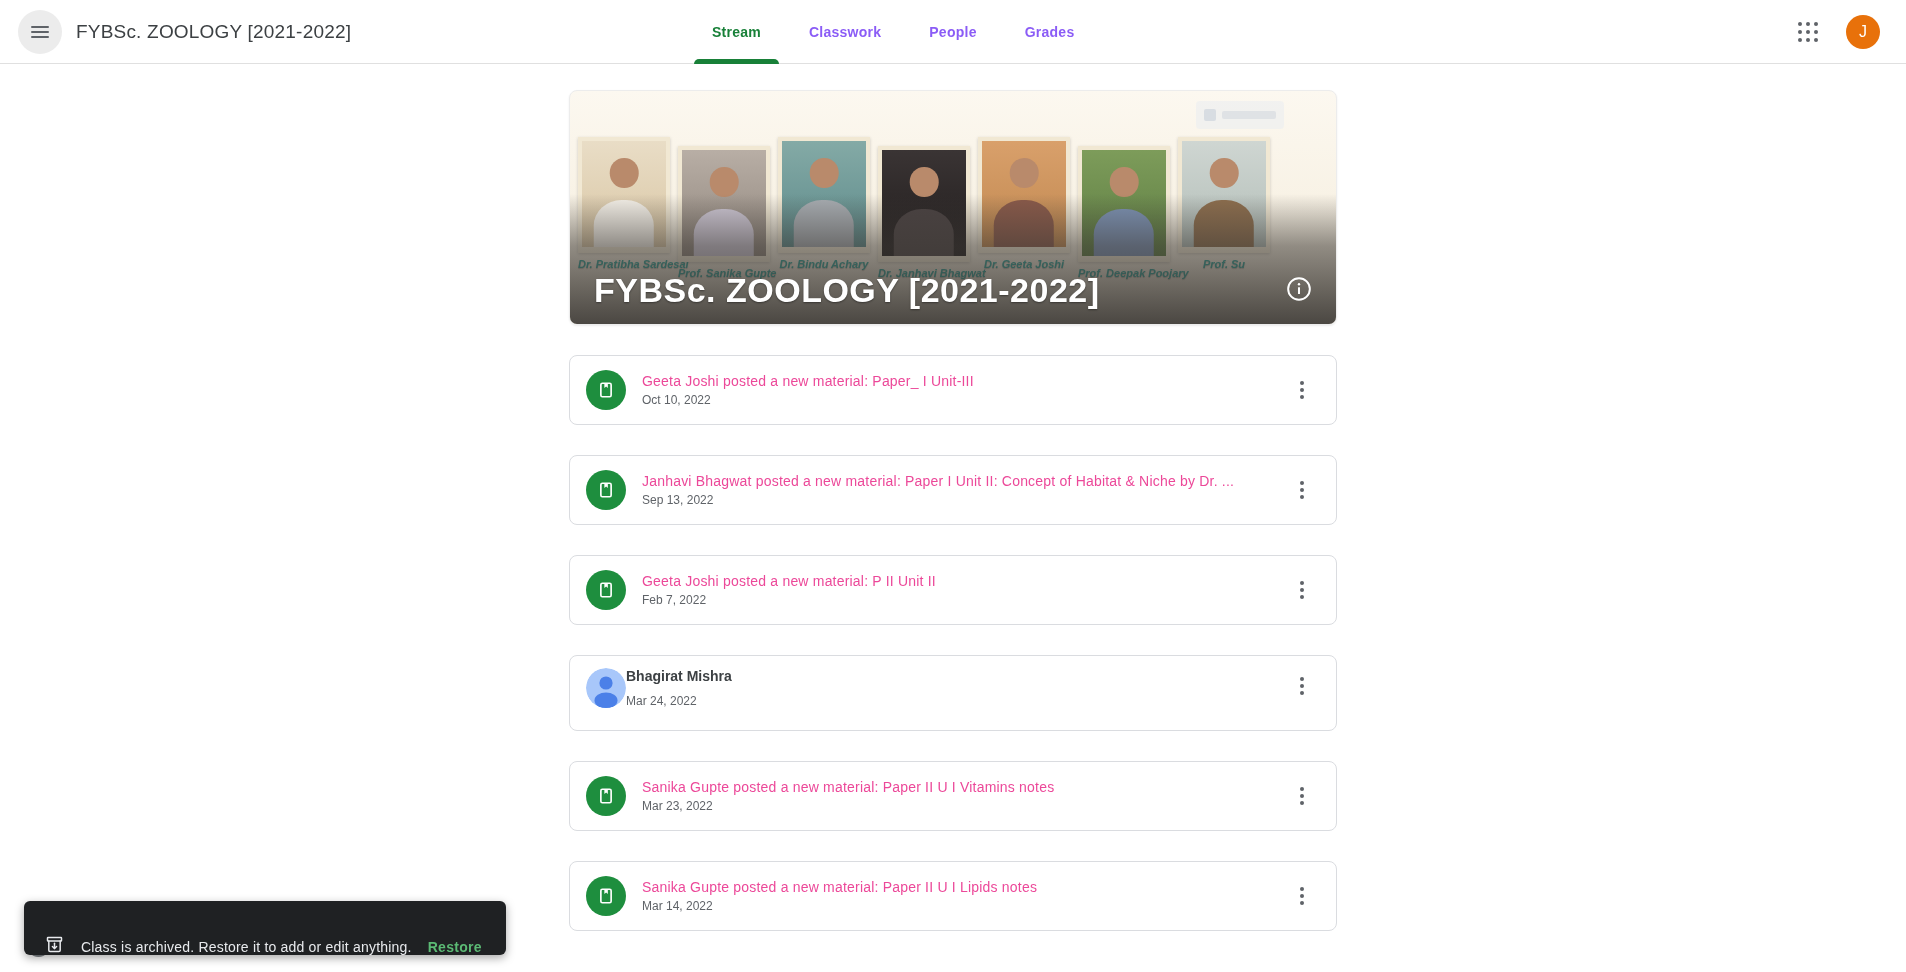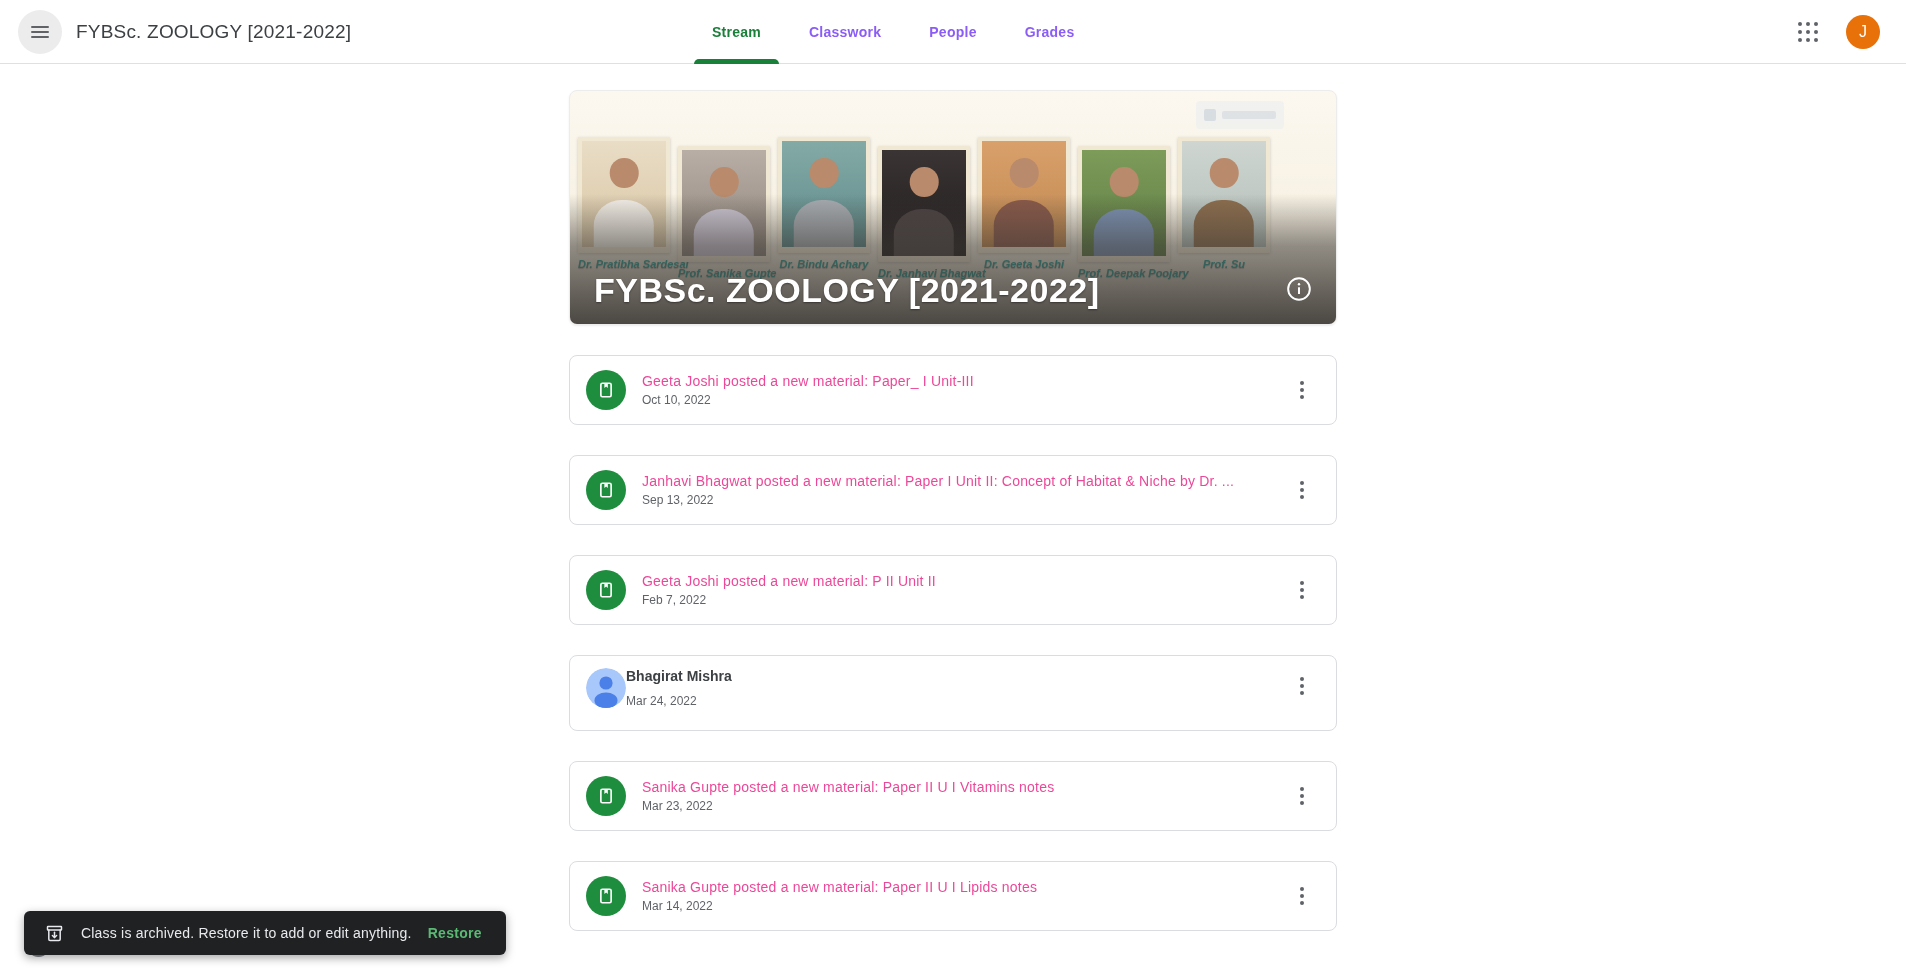--- a/index.html
+++ b/index.html
@@ -77,23 +77,23 @@
   .ann-avatar { width:40px; height:40px; border-radius:50%; overflow:hidden; flex-shrink:0; }
   .ann-name { font-size:14px; font-weight:bold; color:#3c4043; }
   .ann-date { font-size:12px; color:#5f6368; margin-top:10px; }
   .ann-body { margin-top:12px; font-size:14px; color:#3c4043; line-height:1.55; letter-spacing:.15px; }
   .ann-head .dots-btn { align-self:flex-start; }
 
   
   .help-btn { position:fixed; left:26px; top:932px; width:25px; height:25px; border-radius:50%;
     border:2px solid #80868b; color:#80868b; font-size:14px; font-weight:bold;
     display:flex; align-items:center; justify-content:center; cursor:pointer; z-index:1; background:#fff; }
-  .snackbar { position:fixed; left:24px; bottom:17px; height:44px; z-index:2;
+  .snackbar { position:fixed; left:24px; bottom:17px; height:54px; z-index:2;
     background:#1f2123; border-radius:6px; box-shadow:0 3px 10px rgba(0,0,0,.35);
-    display:flex; align-items:center; padding:0 24px 0 20px; gap:16px; }
+    display:flex; align-items:flex-end; padding:0 24px 0 20px; gap:16px; }
   .snackbar-msg { font-size:14px; color:#e8eaed; letter-spacing:.2px; }
   .snackbar-action { font-size:14px; font-weight:bold; color:#5bb974; letter-spacing:.3px;
     cursor:pointer; background:none; border:none; font-family:inherit; }
 </style>
 </head>
 <body>
 
 <header class="topbar">
   <div class="menu-btn">
     <div class="menu-lines">

